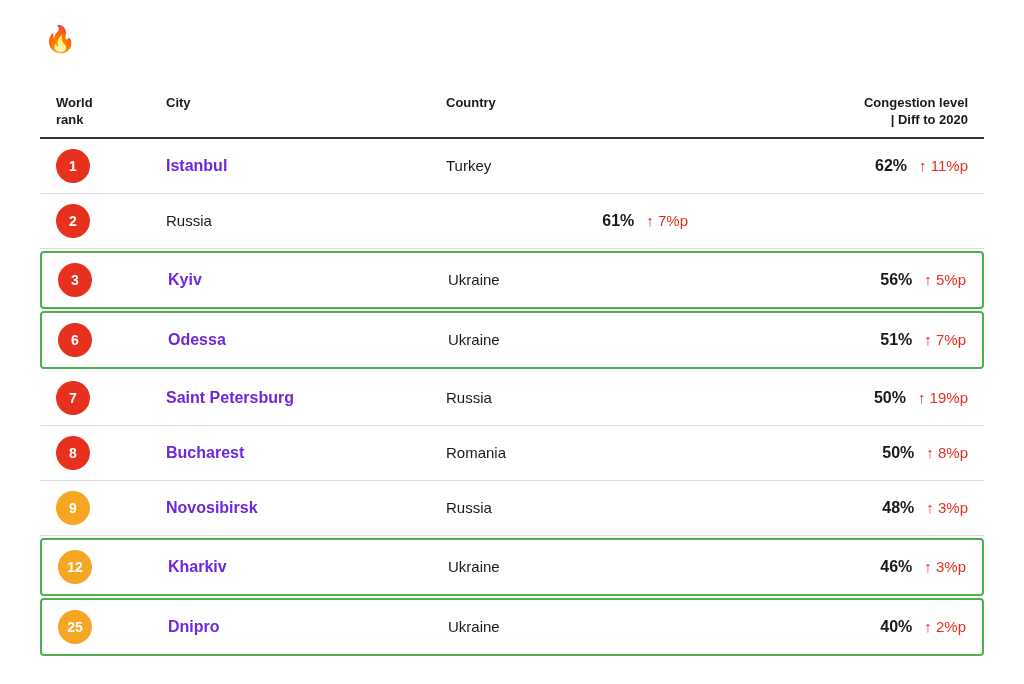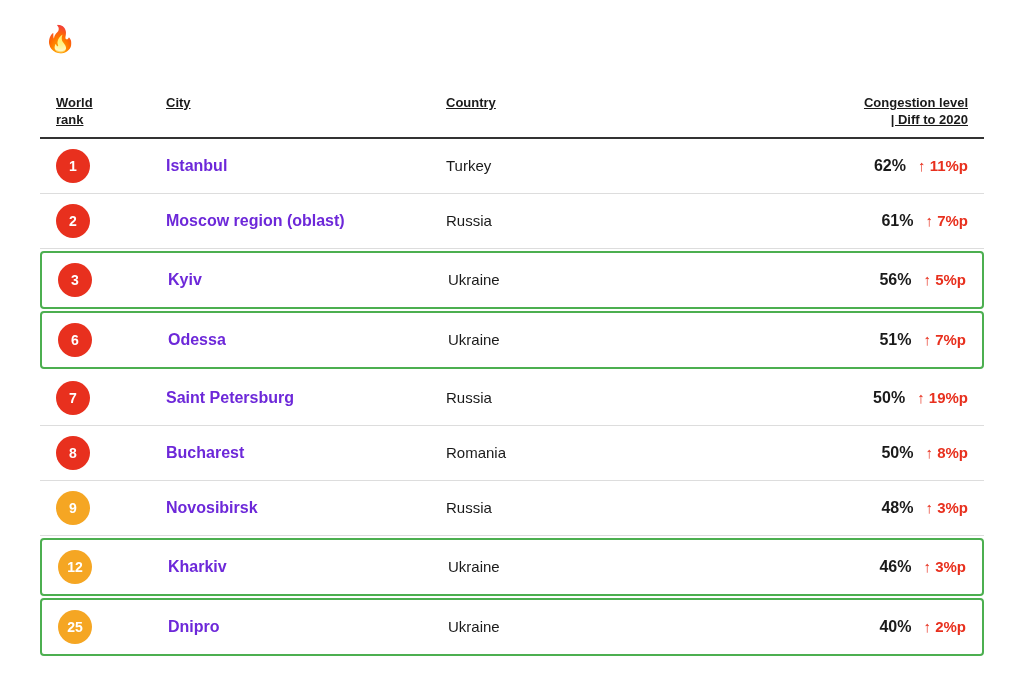--- a/index.html
+++ b/index.html
@@ -52,21 +52,20 @@
       grid-template-columns: 110px 280px 1fr 280px;
       padding: 8px 16px;
       border-bottom: 2px solid #333;
     }
 
     .th {
       font-size: 13px;
       font-weight: 700;
       color: #1a1a1a;
       line-height: 1.3;
-      text-decoration: underline;
     }
 
     .th.right {
       text-align: right;
     }
 
     .table-row {
       display: grid;
       grid-template-columns: 110px 280px 1fr 280px;
       padding: 10px 16px;
@@ -120,21 +119,21 @@
     }
 
     .congestion-pct {
       font-size: 16px;
       font-weight: 700;
       color: #1a1a1a;
     }
 
     .diff {
       font-size: 15px;
-      font-weight: 700;
+      font-weight: 400;
       color: #e8301e;
       display: flex;
       align-items: center;
       gap: 2px;
       text-align: right;
     }
 
   </style>
 </head>
 <body>
@@ -164,21 +163,20 @@
       <div class="country-name">Turkey</div>
       <div class="congestion-cell">
         <span class="congestion-pct">62%</span>
         <span class="diff">↑ 11%p</span>
       </div>
     </div>
       <div class="table-row">
       <div class="cell-rank">
         <div class="rank-badge rank-red">2</div>
       </div>
-      <div class="city-name">Moscow region (oblast)</div>
       <div class="country-name">Russia</div>
       <div class="congestion-cell">
         <span class="congestion-pct">61%</span>
         <span class="diff">↑ 7%p</span>
       </div>
     </div>
       <div class="table-row highlighted">
       <div class="cell-rank">
         <div class="rank-badge rank-red">3</div>
       </div>

